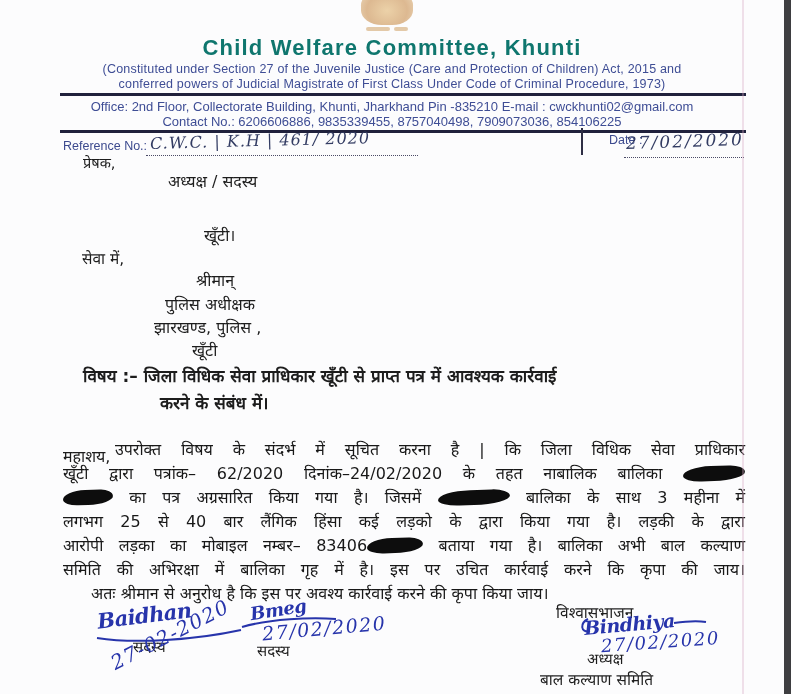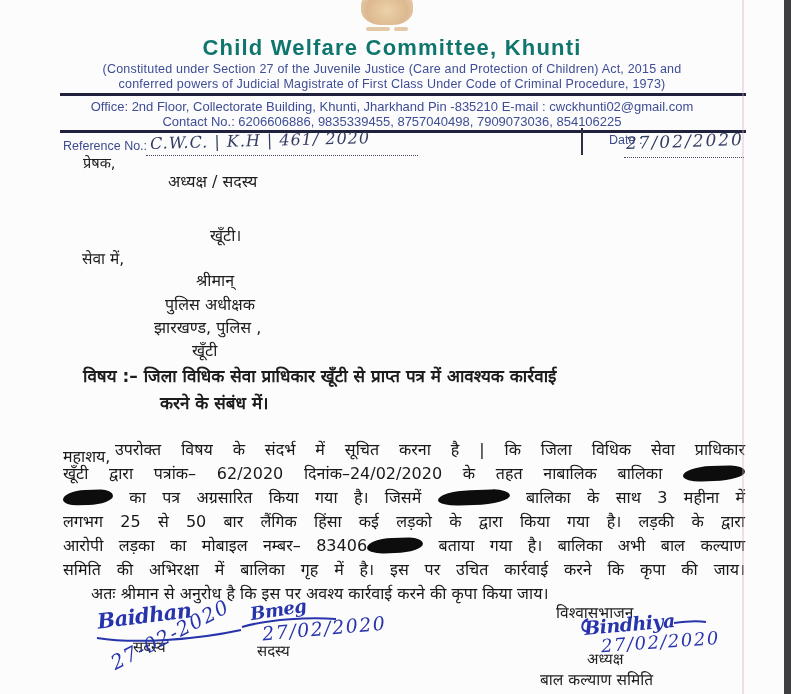--- a/index.html
+++ b/index.html
@@ -87,37 +87,37 @@
   <div class="abs ref-label" style="left:63px;top:139px;">Reference No.:</div>
   <div class="abs dotline" style="left:146px;top:154px;width:272px;"></div>
   <div class="abs handw" style="left:150px;top:131px;font-size:16px;letter-spacing:1px;transform:rotate(-1.5deg);">C.W.C. | K.H | 461/ 2020</div>
   <div class="abs mark-line"></div>
   <div class="abs date-label" style="left:588px;top:133px;margin-left:21px;">Date :</div>
   <div class="abs dotline" style="left:624px;top:156px;width:120px;"></div>
   <div class="abs handw" style="left:626px;top:131px;font-size:17px;letter-spacing:2px;transform:rotate(-2deg);">27/02/2020</div>
 
   <div class="abs hindi" style="left:83px;top:152px;font-size:14.5px;">प्रेषक,</div>
   <div class="abs hindi" style="left:168px;top:170px;font-size:16px;">अध्यक्ष / सदस्य</div>
-  <div class="abs hindi" style="left:210px;top:224px;font-size:16px;">खूँटी।</div>
+  <div class="abs hindi" style="left:204px;top:224px;font-size:16px;">खूँटी।</div>
 
   <div class="abs hindi" style="left:82px;top:247px;font-size:15.5px;">सेवा में,</div>
   <div class="abs hindi" style="left:196px;top:269px;font-size:16px;">श्रीमान्</div>
   <div class="abs hindi" style="left:165px;top:293px;font-size:16px;text-align:center;">पुलिस अधीक्षक</div>
   <div class="abs hindi" style="left:154px;top:316px;font-size:16px;">झारखण्ड, पुलिस ,</div>
   <div class="abs hindi" style="left:192px;top:339px;font-size:16px;">खूँटी</div>
 
   <div class="abs hindi" style="left:83px;top:364px;font-size:17px;font-weight:bold;">विषय :– जिला विधिक सेवा प्राधिकार खूँटी से प्राप्त पत्र में आवश्यक कार्रवाई</div>
   <div class="abs hindi" style="left:160px;top:391px;font-size:17px;font-weight:bold;">करने के संबंध में।</div>
 
   <div class="abs hindi" style="left:63px;top:405px;font-size:16px;margin-top:40px;">महाशय,</div>
   <div class="abs" style="left:63px;top:438px;" id="body-container">
       <div class="body-line just" style="text-indent: 52px;">उपरोक्त विषय के संदर्भ में सूचित करना है | कि जिला विधिक सेवा प्राधिकार</div>
       <div class="body-line just">खूँटी द्वारा पत्रांक– 62/2020 दिनांक–24/02/2020 के तहत नाबालिक बालिका <span class="redaction" style="width: 62px;"></span></div>
       <div class="body-line just"><span class="redaction" style="width: 50px;"></span> का पत्र अग्रसारित किया गया है। जिसमें <span class="redaction" style="width: 72px;"></span> बालिका के साथ 3 महीना में</div>
-      <div class="body-line just">लगभग 25 से 50 बार लैंगिक हिंसा कई लड़को के द्वारा किया गया है। लड़की के द्वारा</div>
+      <div class="body-line just">लगभग 25 से 40 बार लैंगिक हिंसा कई लड़को के द्वारा किया गया है। लड़की के द्वारा</div>
       <div class="body-line just">आरोपी लड़का का मोबाइल नम्बर– 83406<span class="redaction" style="width: 56px;"></span> बताया गया है। बालिका अभी बाल कल्याण</div>
       <div class="body-line just">समिति की अभिरक्षा में बालिका गृह में है। इस पर उचित कार्रवाई करने कि कृपा की जाय।</div>
       <div class="body-line" style="text-indent: 28px;">अतः श्रीमान से अनुरोध है कि इस पर  अवश्य कार्रवाई करने की कृपा किया जाय।</div>
     </div>
 
   <div class="abs sig" style="left:97px;top:603px;font-size:21px;transform:rotate(-7deg);">Baidhan</div>
   <svg class="abs swoosh" style="left:95px;top:628px;" width="150" height="16">
     <path d="M2,10 C40,16 100,12 146,2" stroke="#2734ab" stroke-width="2" fill="none"></path>
   </svg>
   <div class="abs hindi" style="left:133px;top:636px;font-size:15px;">सदस्य</div>

